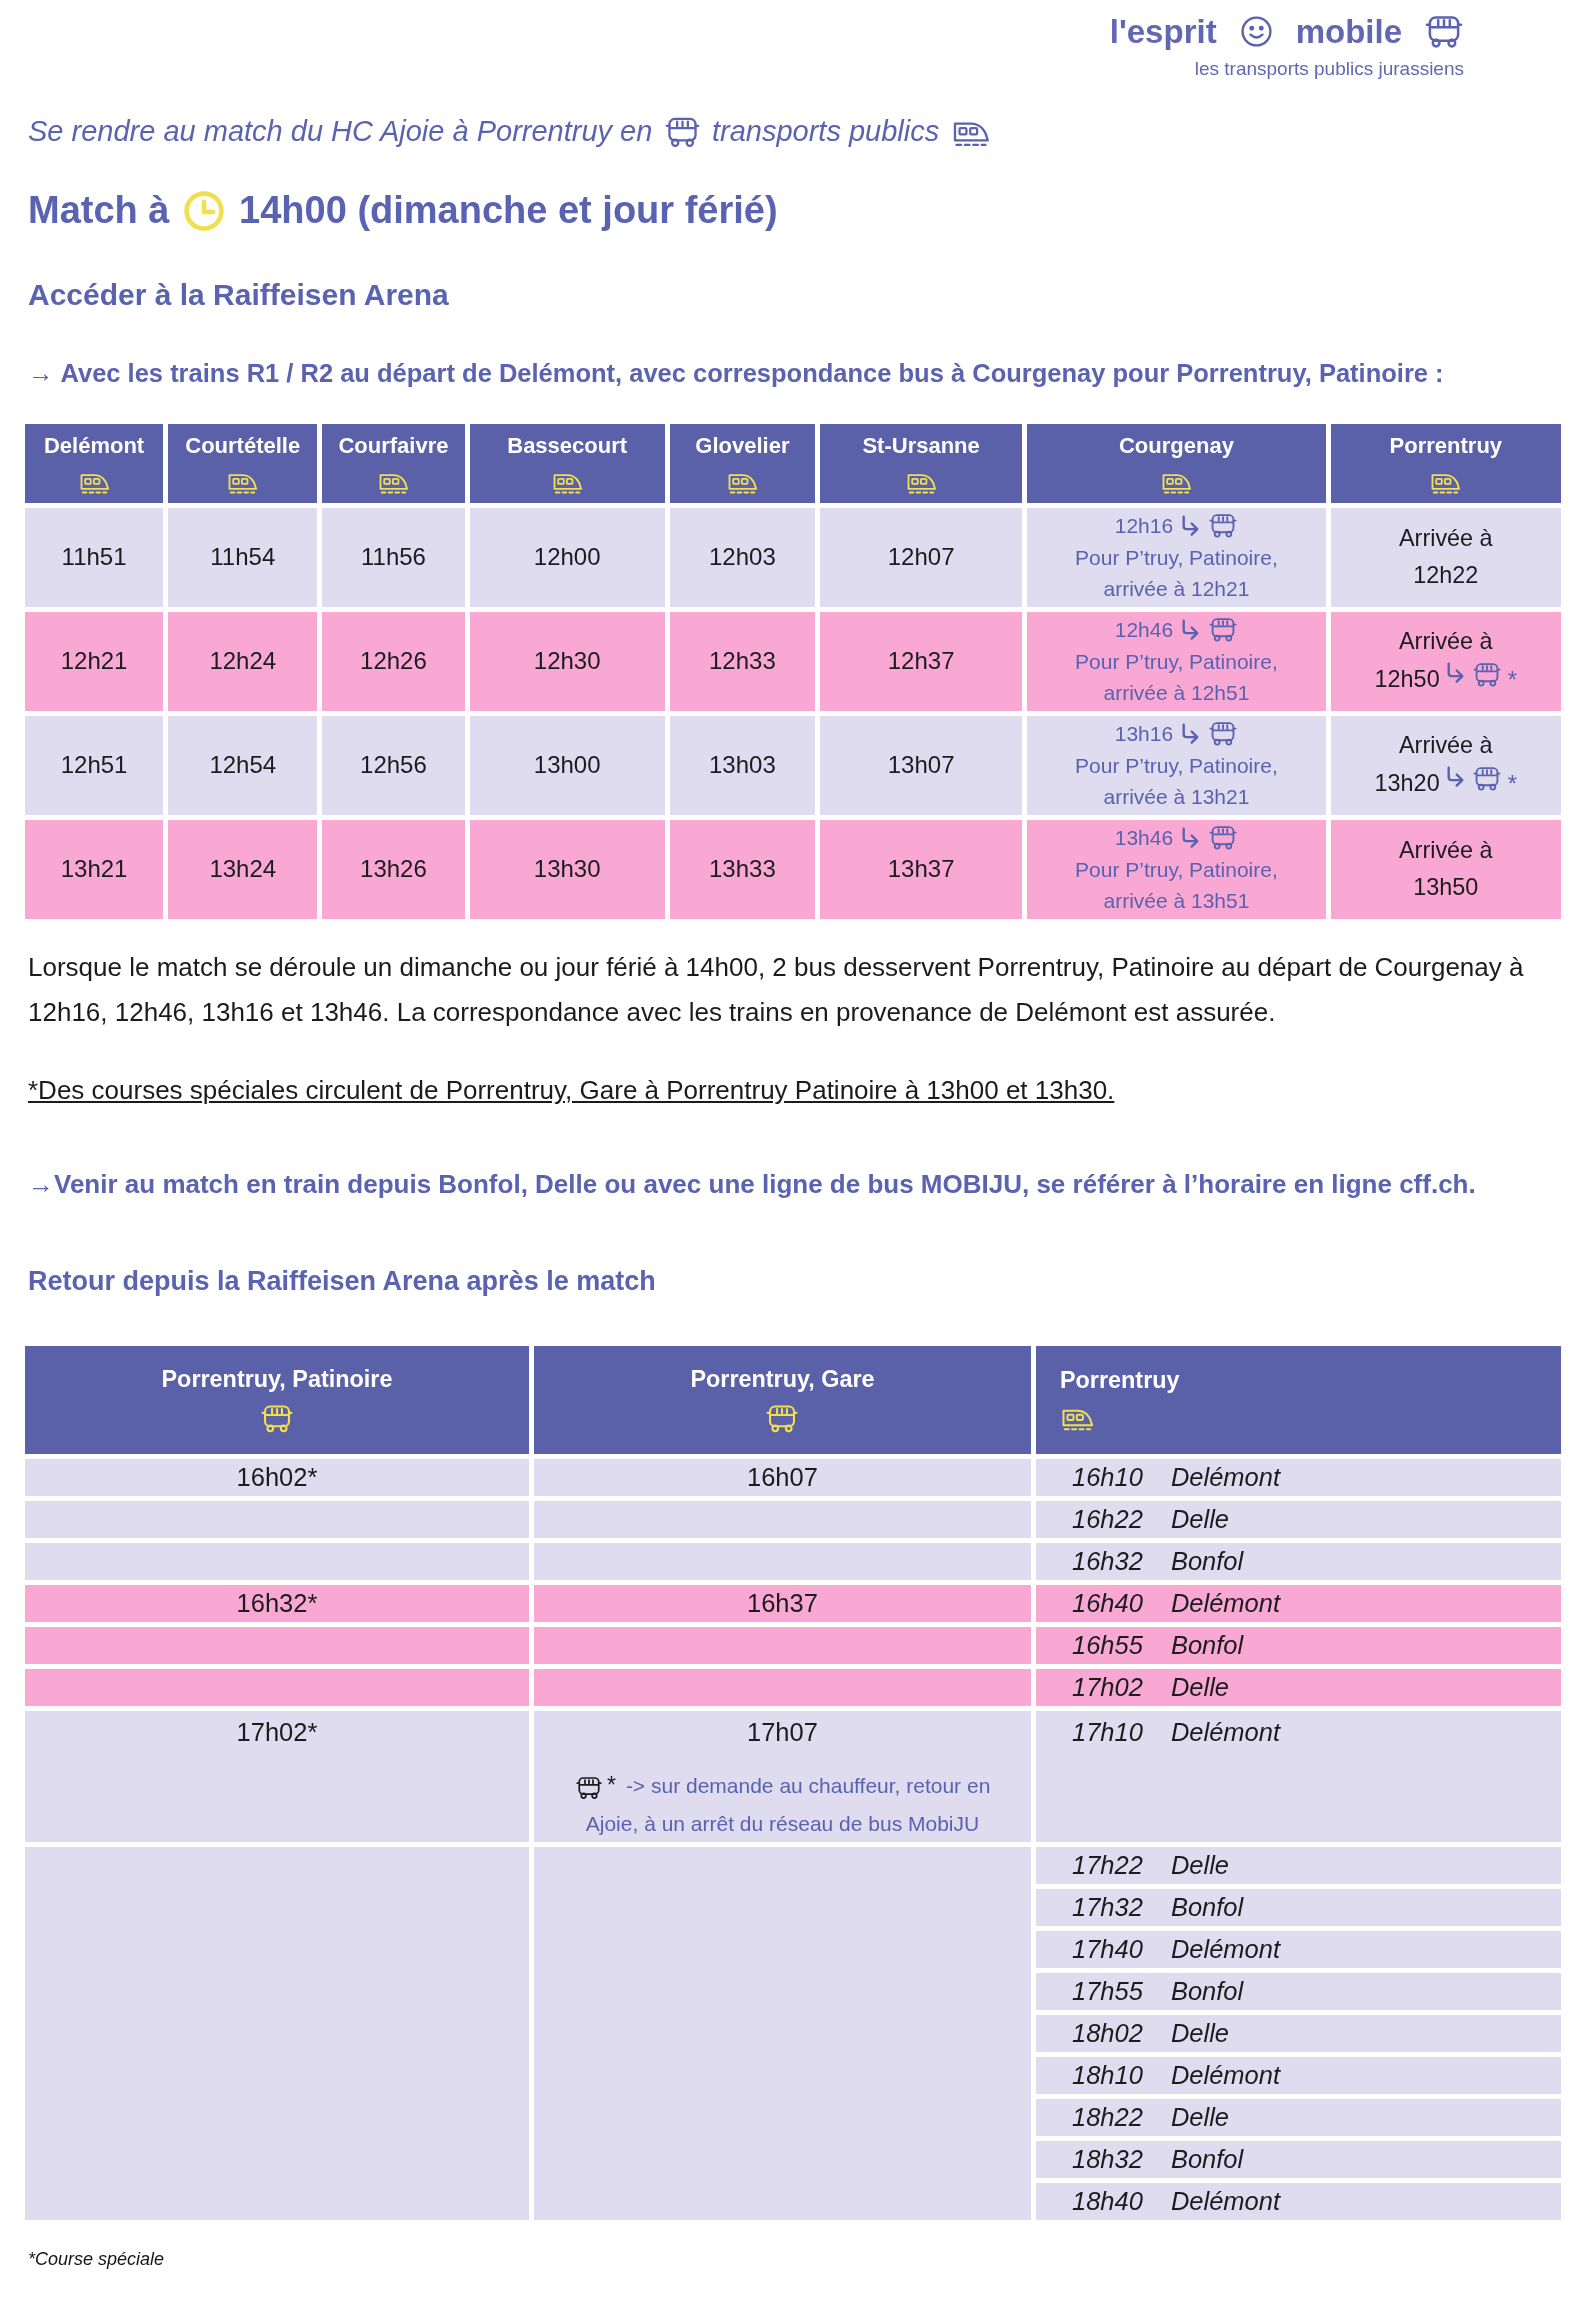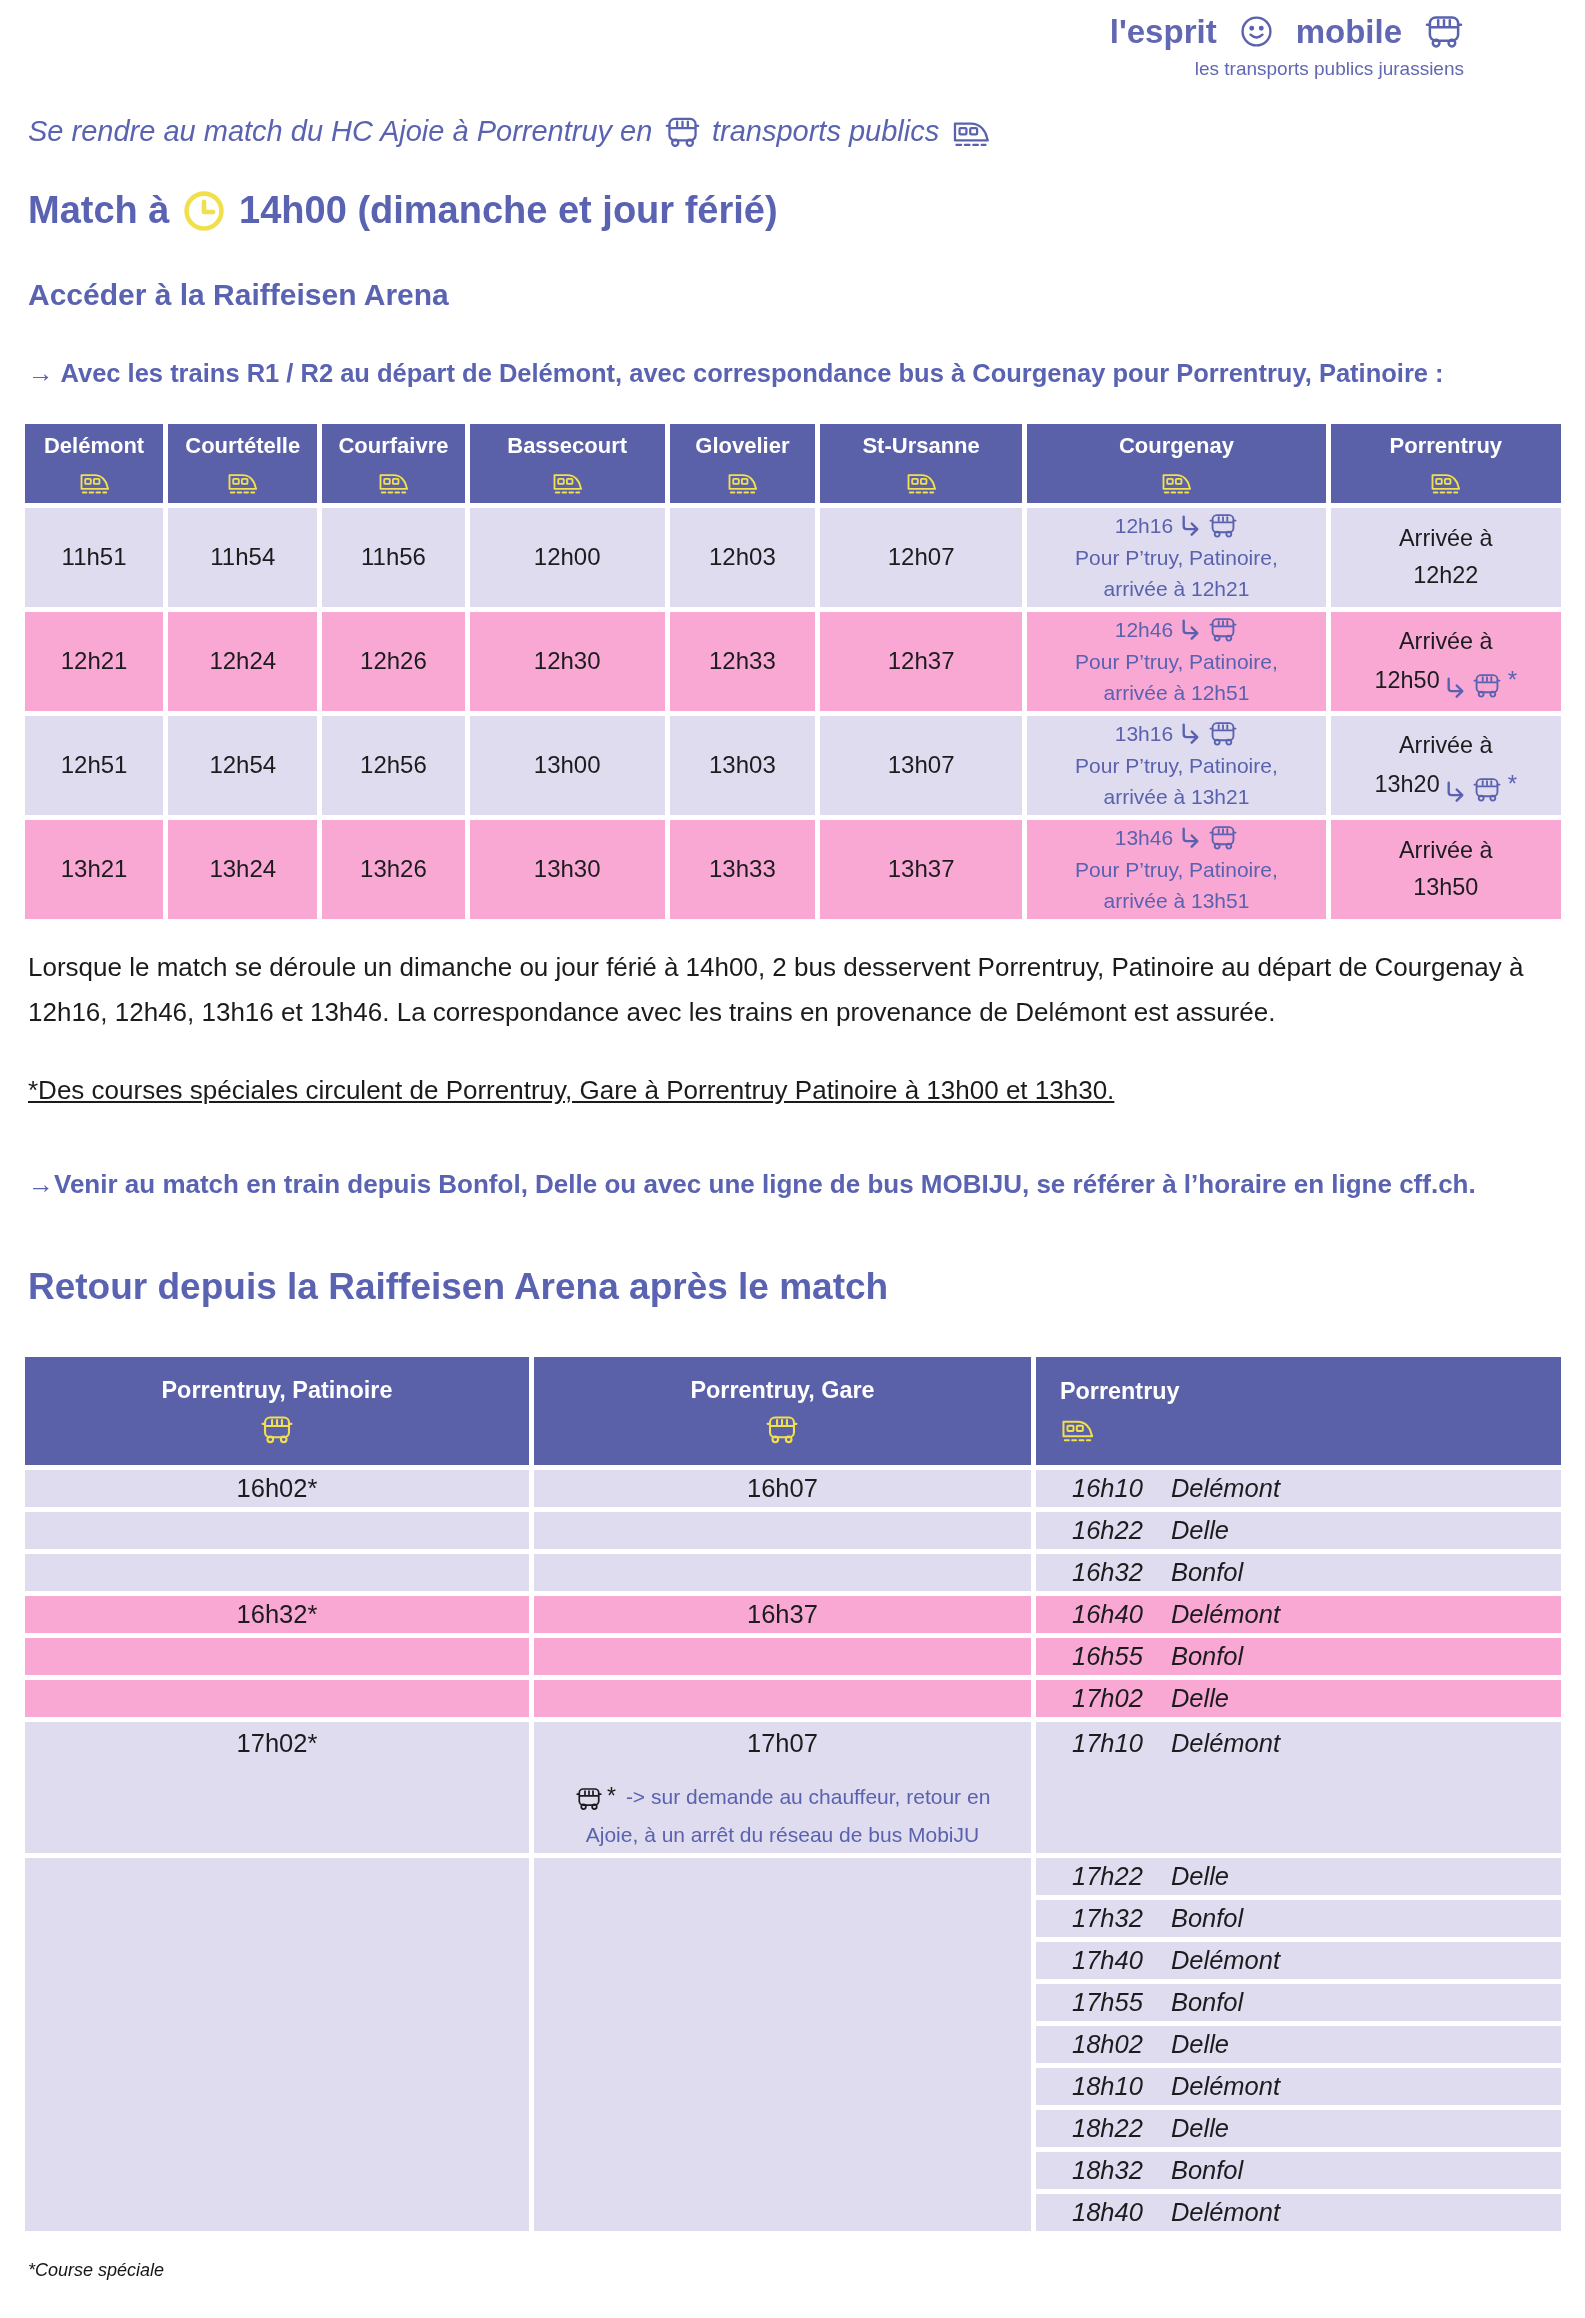--- a/index.html
+++ b/index.html
@@ -46,28 +46,28 @@
 
   
   .t1{width:1546px;margin-top:31px;}
   .t1 th{height:79px;font-size:22px;}
   .t1 .th-label{margin-top:2.8px;}
   .t1 .th-icon{margin-top:8.5px;}
   .t1 td{height:99px;font-size:24px;color:var(--ink);}
   .t1 .cg{color:var(--accent);font-size:21px;line-height:1.5;}
   .t1 .cg-l1{display:flex;justify-content:center;align-items:center;gap:7px;}
   .t1 .pr{font-size:23.4px;line-height:1.6;}
-  .t1 .pr-l2{display:flex;justify-content:center;align-items:flex-end;gap:5.7px;}
+  .t1 .pr-l2{display:flex;justify-content:center;align-items:flex-start;gap:5.7px;}
   .t1 .star{color:var(--accent);font-size:24px;}
 
   
   .para{margin:21px 33px 0 28px;font-size:26px;line-height:1.72;color:#1b1b1d;}
   .para2{margin-top:34px;text-decoration:underline;}
   .cff-para{margin:52px 33px 0 28px;font-size:26px;font-weight:bold;color:#5a62b2;line-height:1.5;}
-  .return-heading{margin:62px 0 0 28px;font-size:37px;font-weight:bold;color:#5a62b2;}
+  .return-heading{margin:62px 0 0 28px;font-size:27px;font-weight:bold;color:#5a62b2;}
 
   
   .t2{width:1546px;margin-top:44px;}
   .t2 th{height:108px;font-size:23.4px;}
   .t2 .th-inner-center{display:flex;flex-direction:column;align-items:center;gap:10px;}
   .t2 .th-inner-left{display:flex;flex-direction:column;align-items:flex-start;gap:8.5px;padding-left:24px;}
   .t2 td{font-size:25.5px;}
   .t2 .r{height:37px;}
   .t2 .r-tall{height:105px;vertical-align:top;padding-top:7px;}
   .t2 .c3{text-align:left;padding-left:36px;font-style:italic;}

